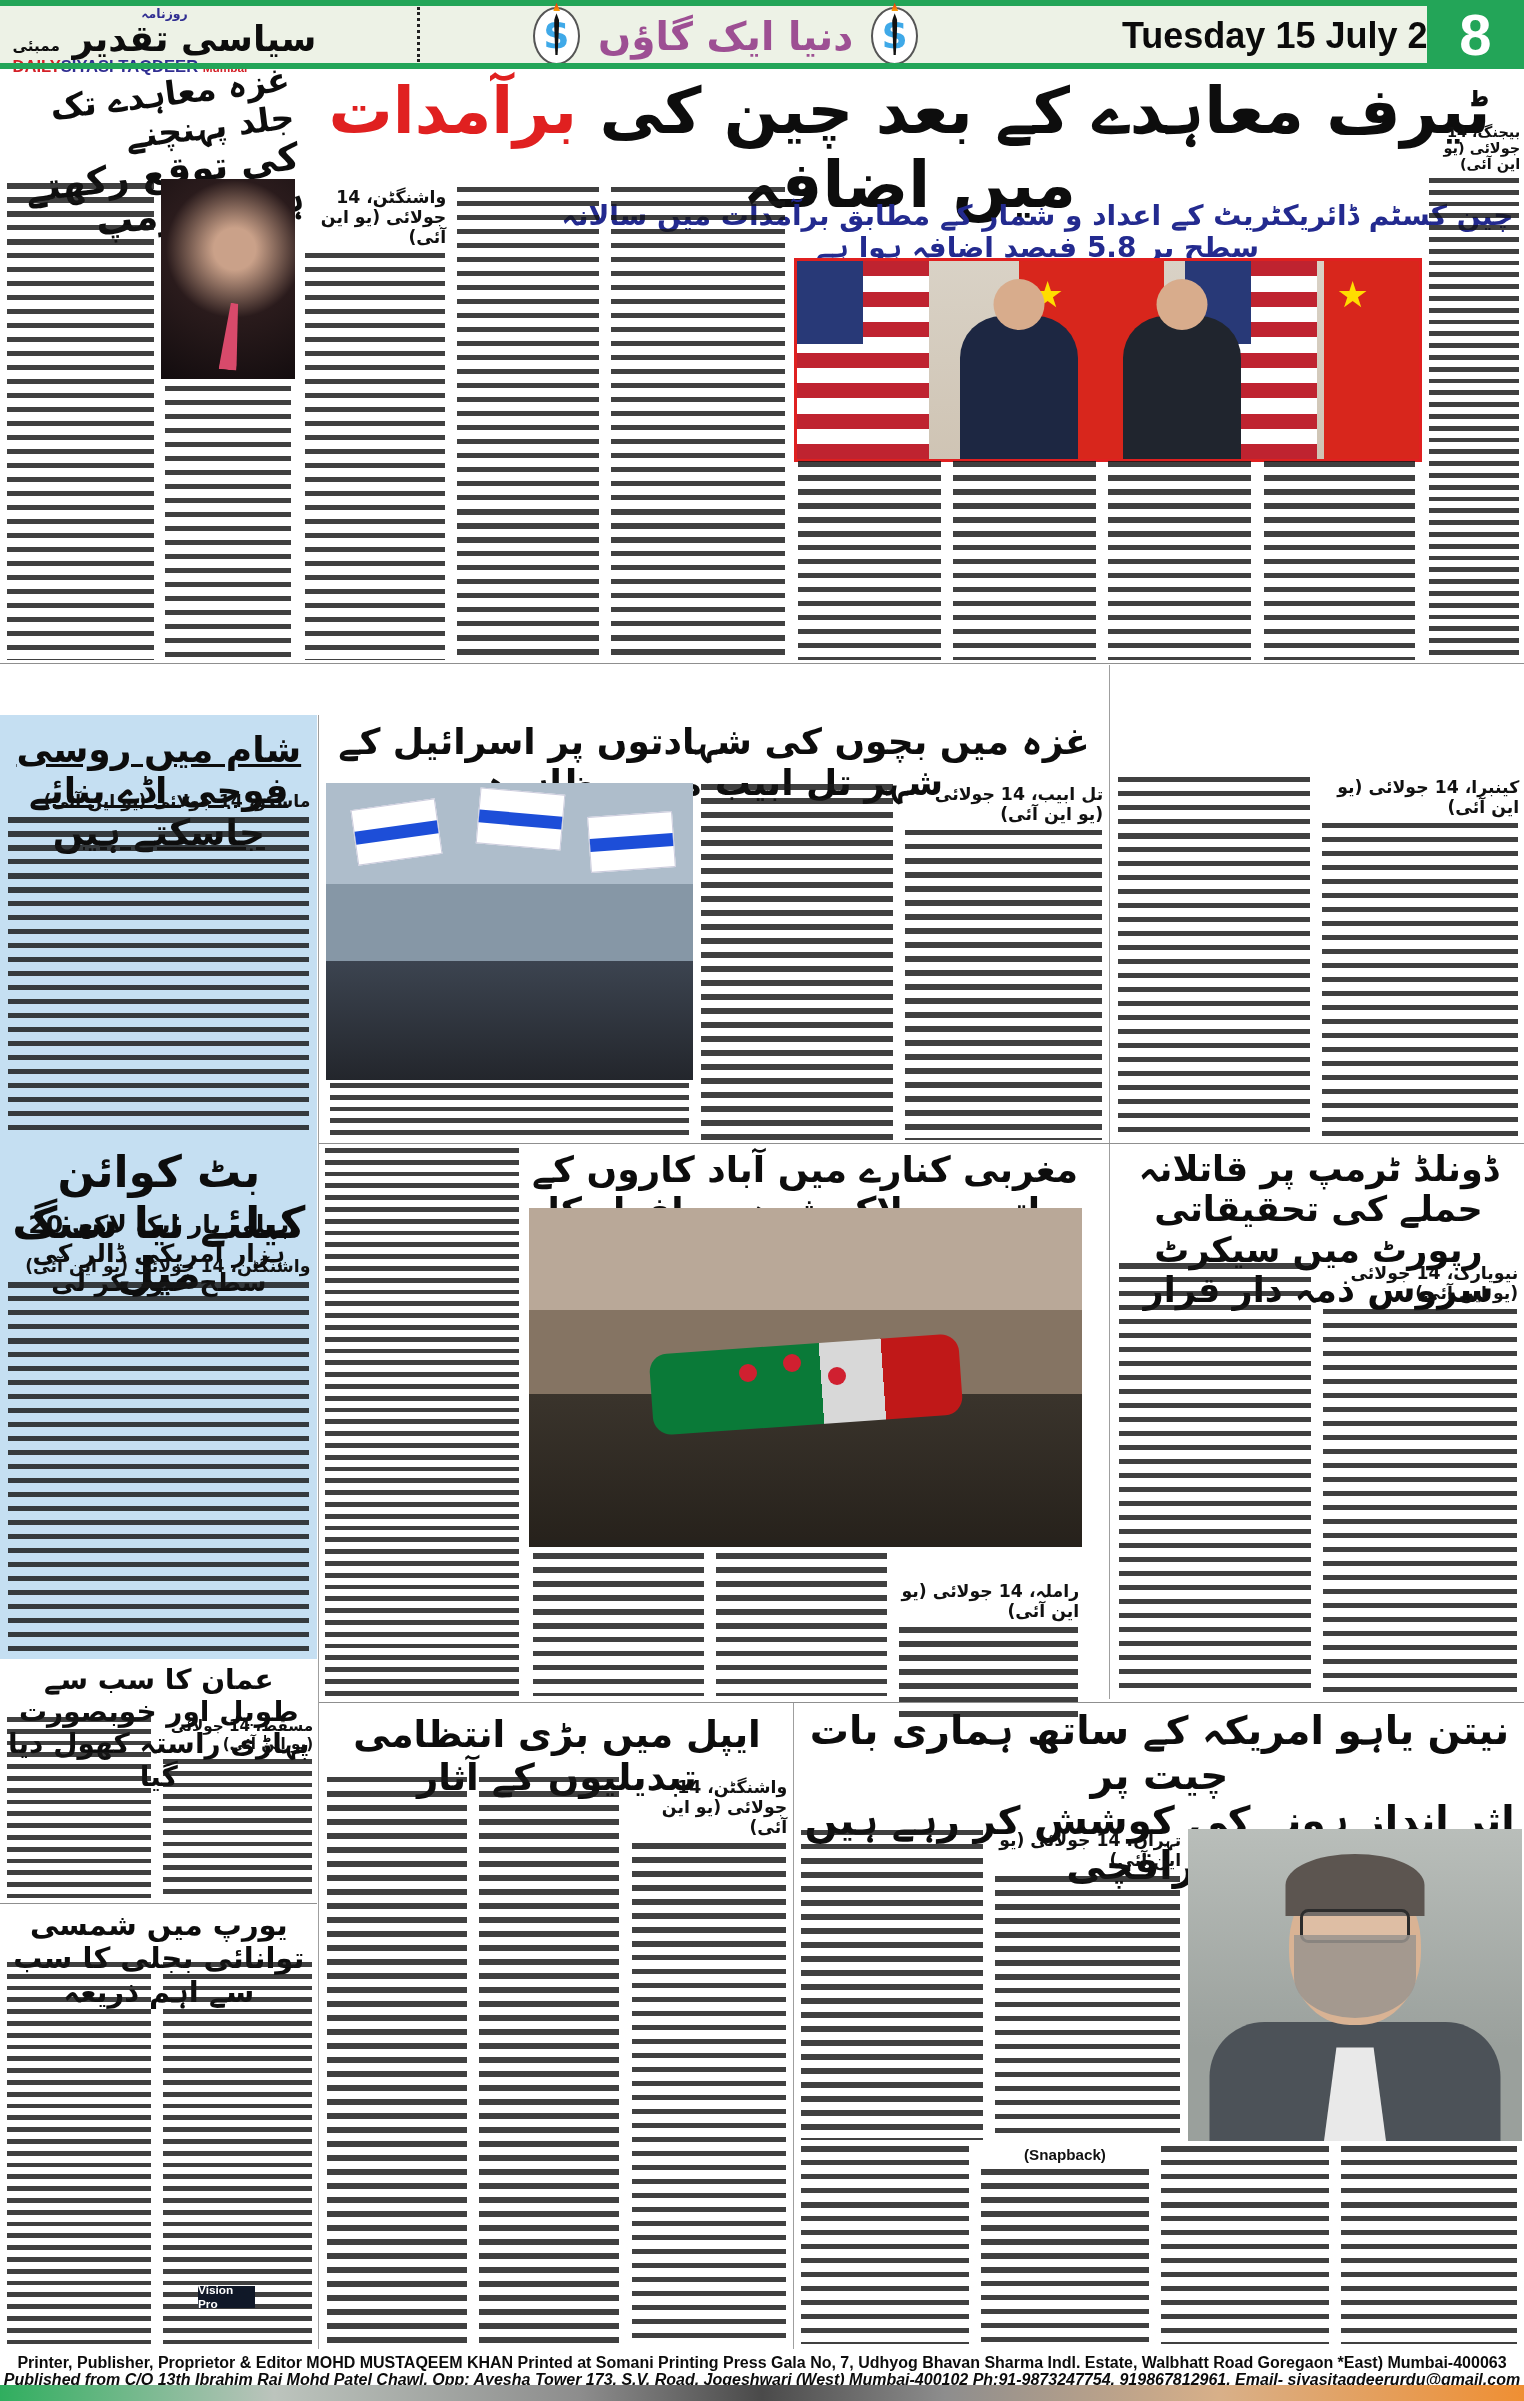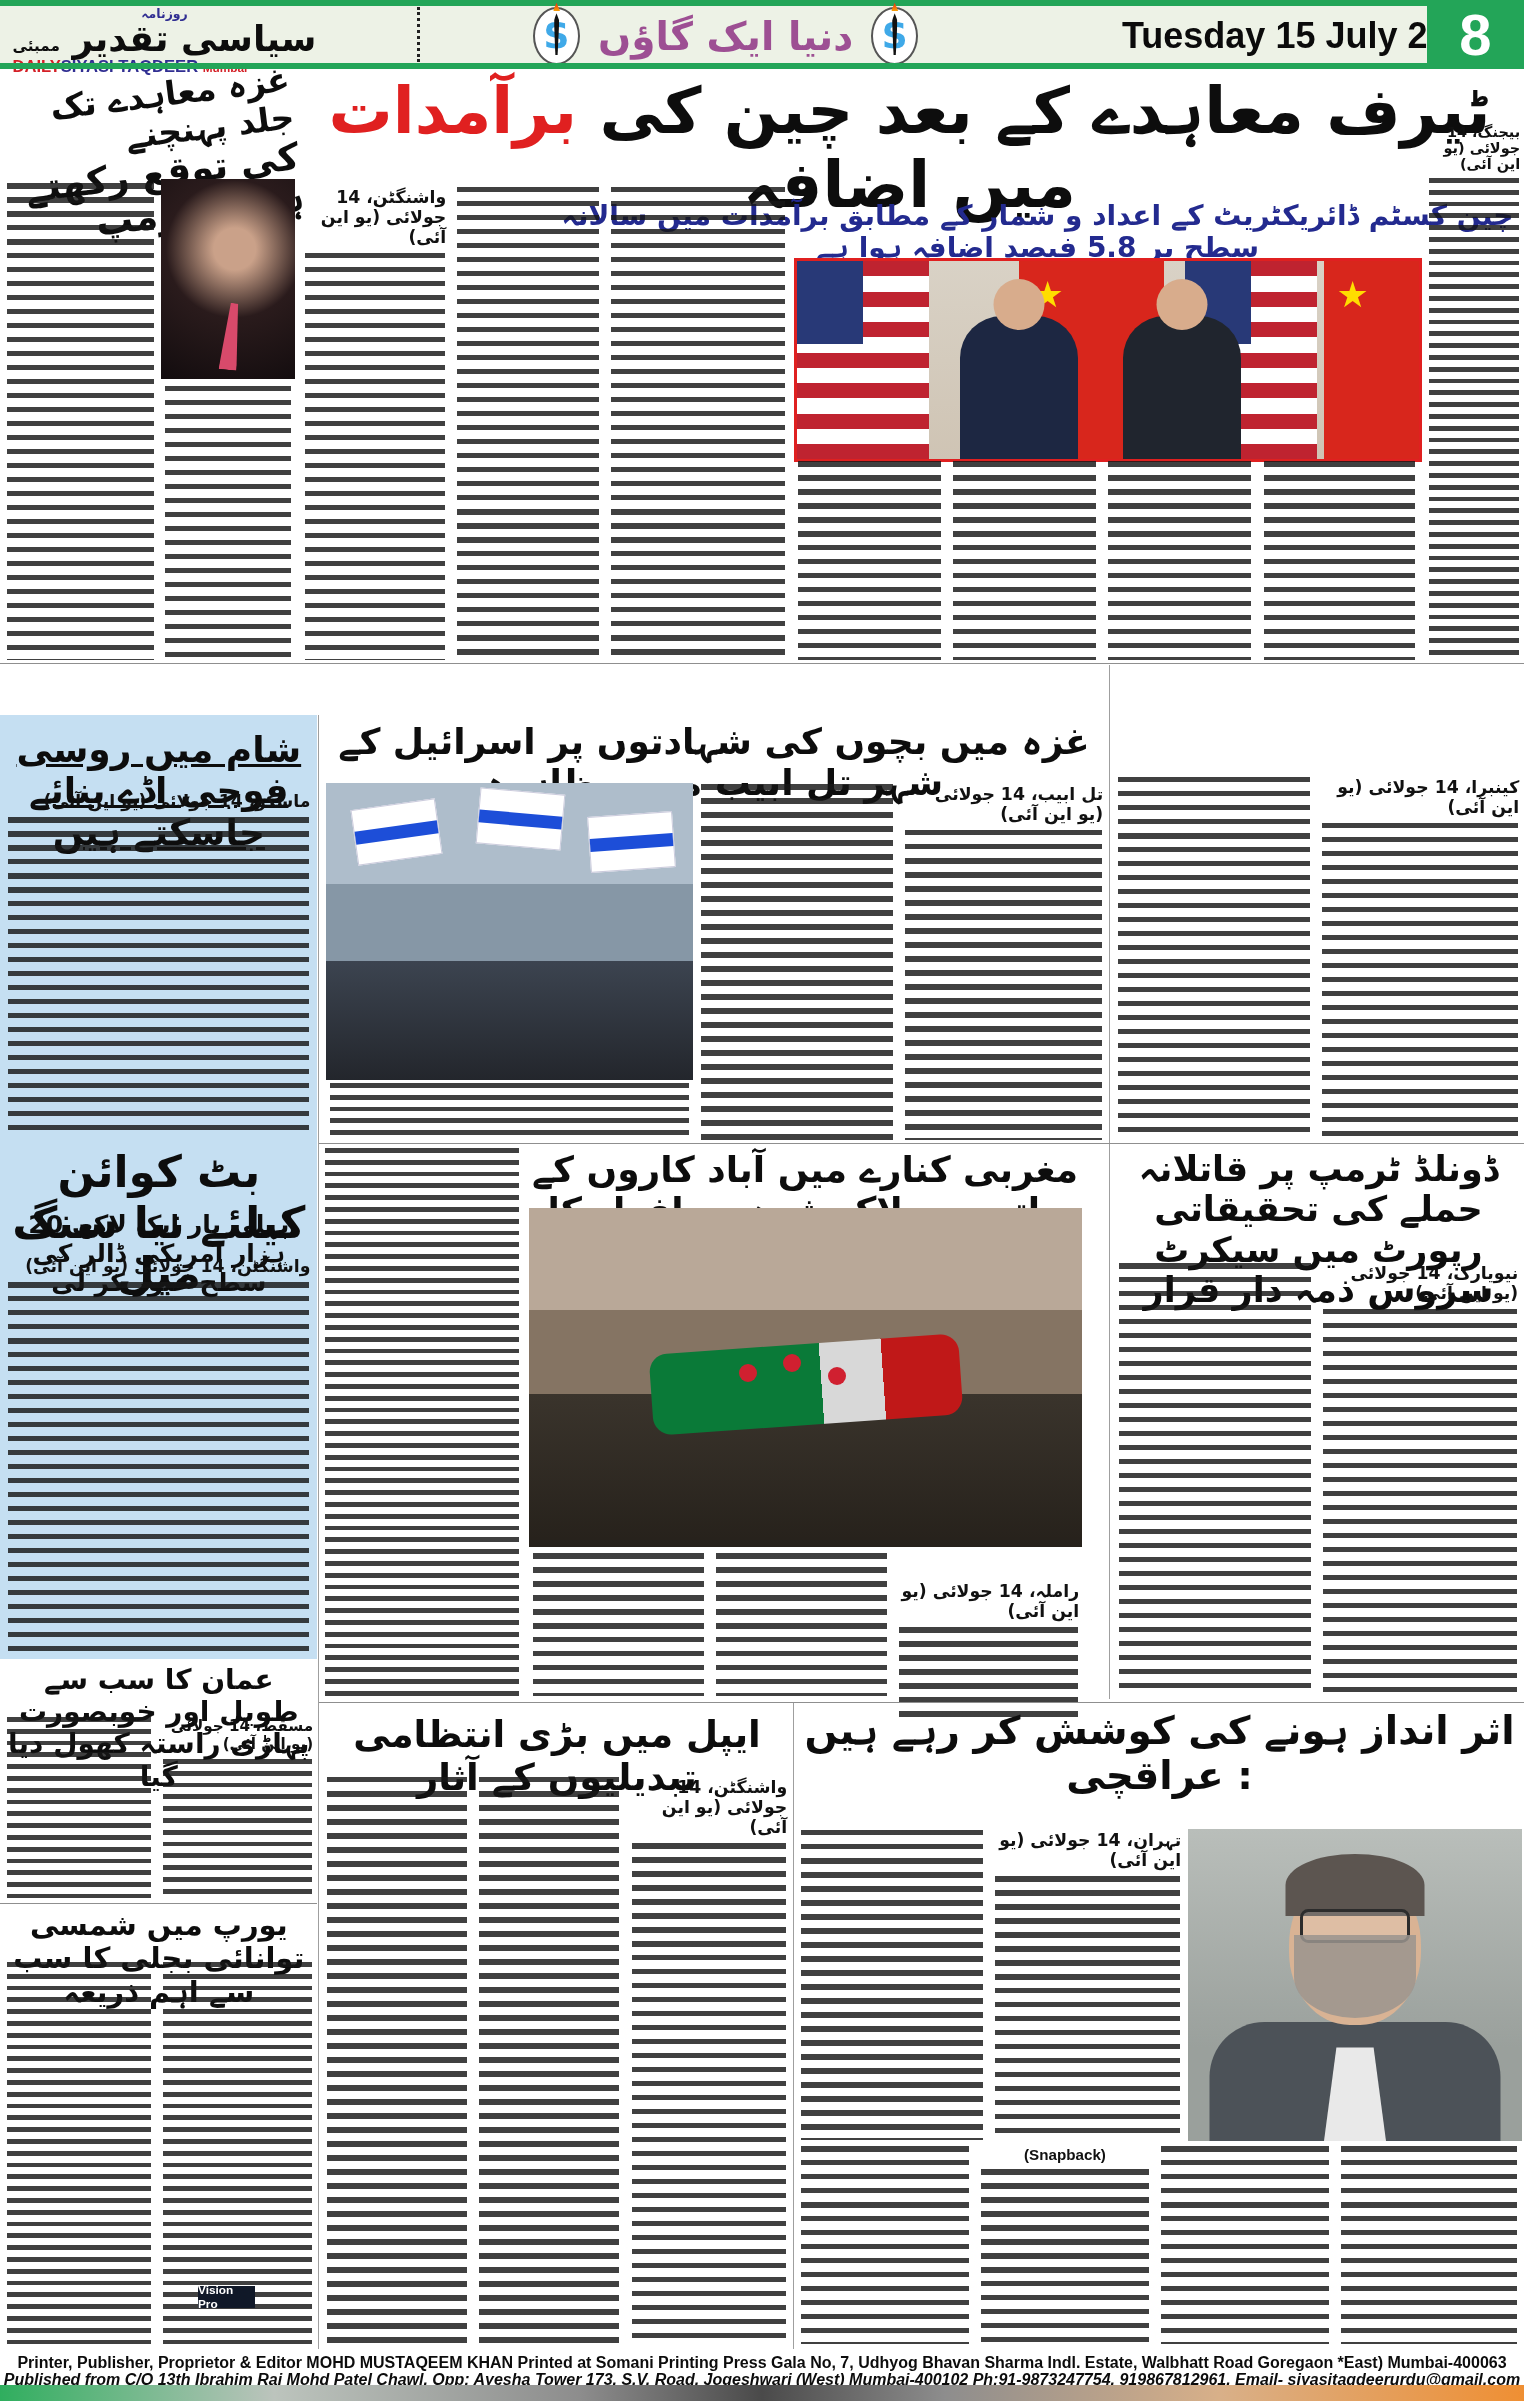--- a/index.html
+++ b/index.html
@@ -276,20 +276,21 @@
     </div>
   <div class="col" style="left:475px;top:1776px;width:148px;height:568px;">
       <div class="greek"></div>
     </div>
   <div class="col" style="left:628px;top:1776px;width:162px;height:568px;">
     <div class="dl">واشنگٹن، 14 جولائی (یو این آئی)</div>
     <div class="greek"></div>
   </div>
 
   <div class="abs u hl" style="left:797px;top:1709px;width:725px;font-size:39px;">
+    <span style="display:block;">نیتن یاہو امریکہ کے ساتھ ہماری بات چیت پر</span>
     <span style="display:block;">اثر انداز ہونے کی کوشش کر رہے ہیں : عراقچی</span>
   </div>
   <div class="photo p-araghchi" style="left:1188px;top:1829px;width:334px;height:312px;">
     <span class="suit"></span>
       <span class="shirt"></span>
     <span class="head"></span>
       <span class="hair"></span>
     <span class="glasses"></span>
       <span class="beard"></span>
   </div>

